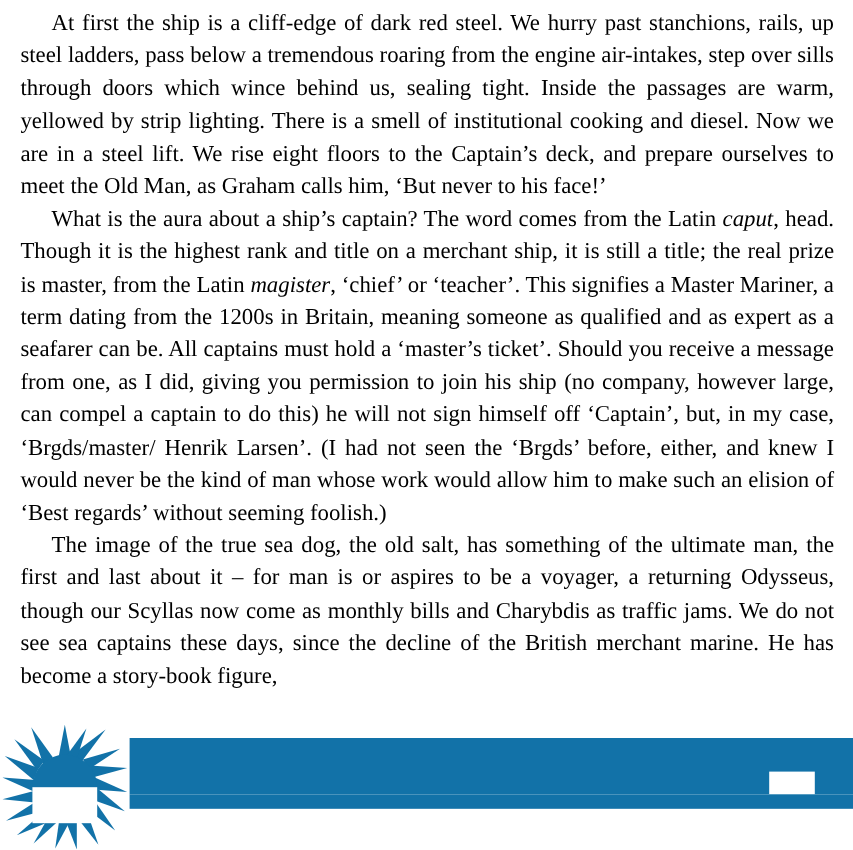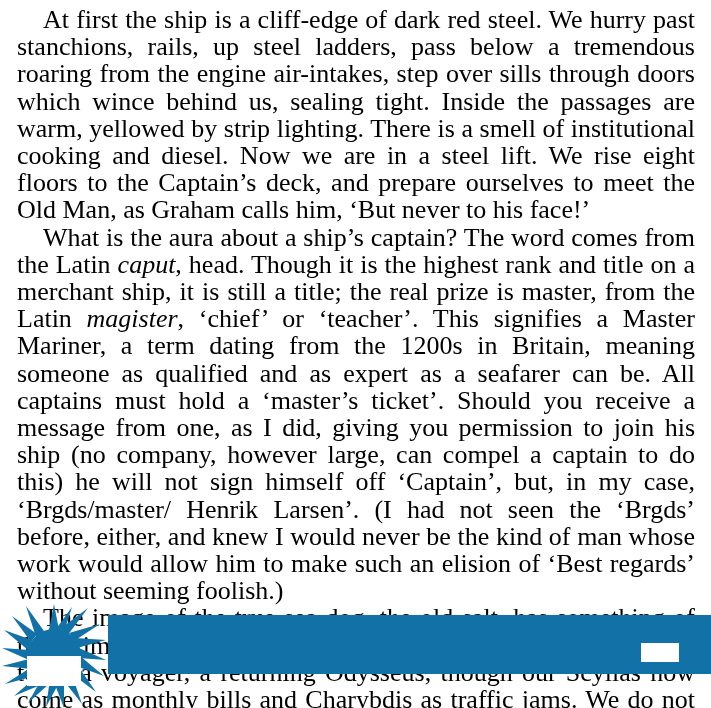--- a/index.html
+++ b/index.html
@@ -23,21 +23,21 @@
     height: 708px;
   }
   .text-column {
     position: absolute;
     left: 17px;
     top: 6px;
     width: 678px;
   }
   p.para {
     margin: 0;
-    font-size: 26px;
+    font-size: 19px;
     line-height: 27.2px;
     text-align: justify;
     text-indent: 26px;
     hyphens: auto;
     -webkit-hyphens: auto;
   }
   p.para em {
     font-style: italic;
     margin-top: 12px;
   }

